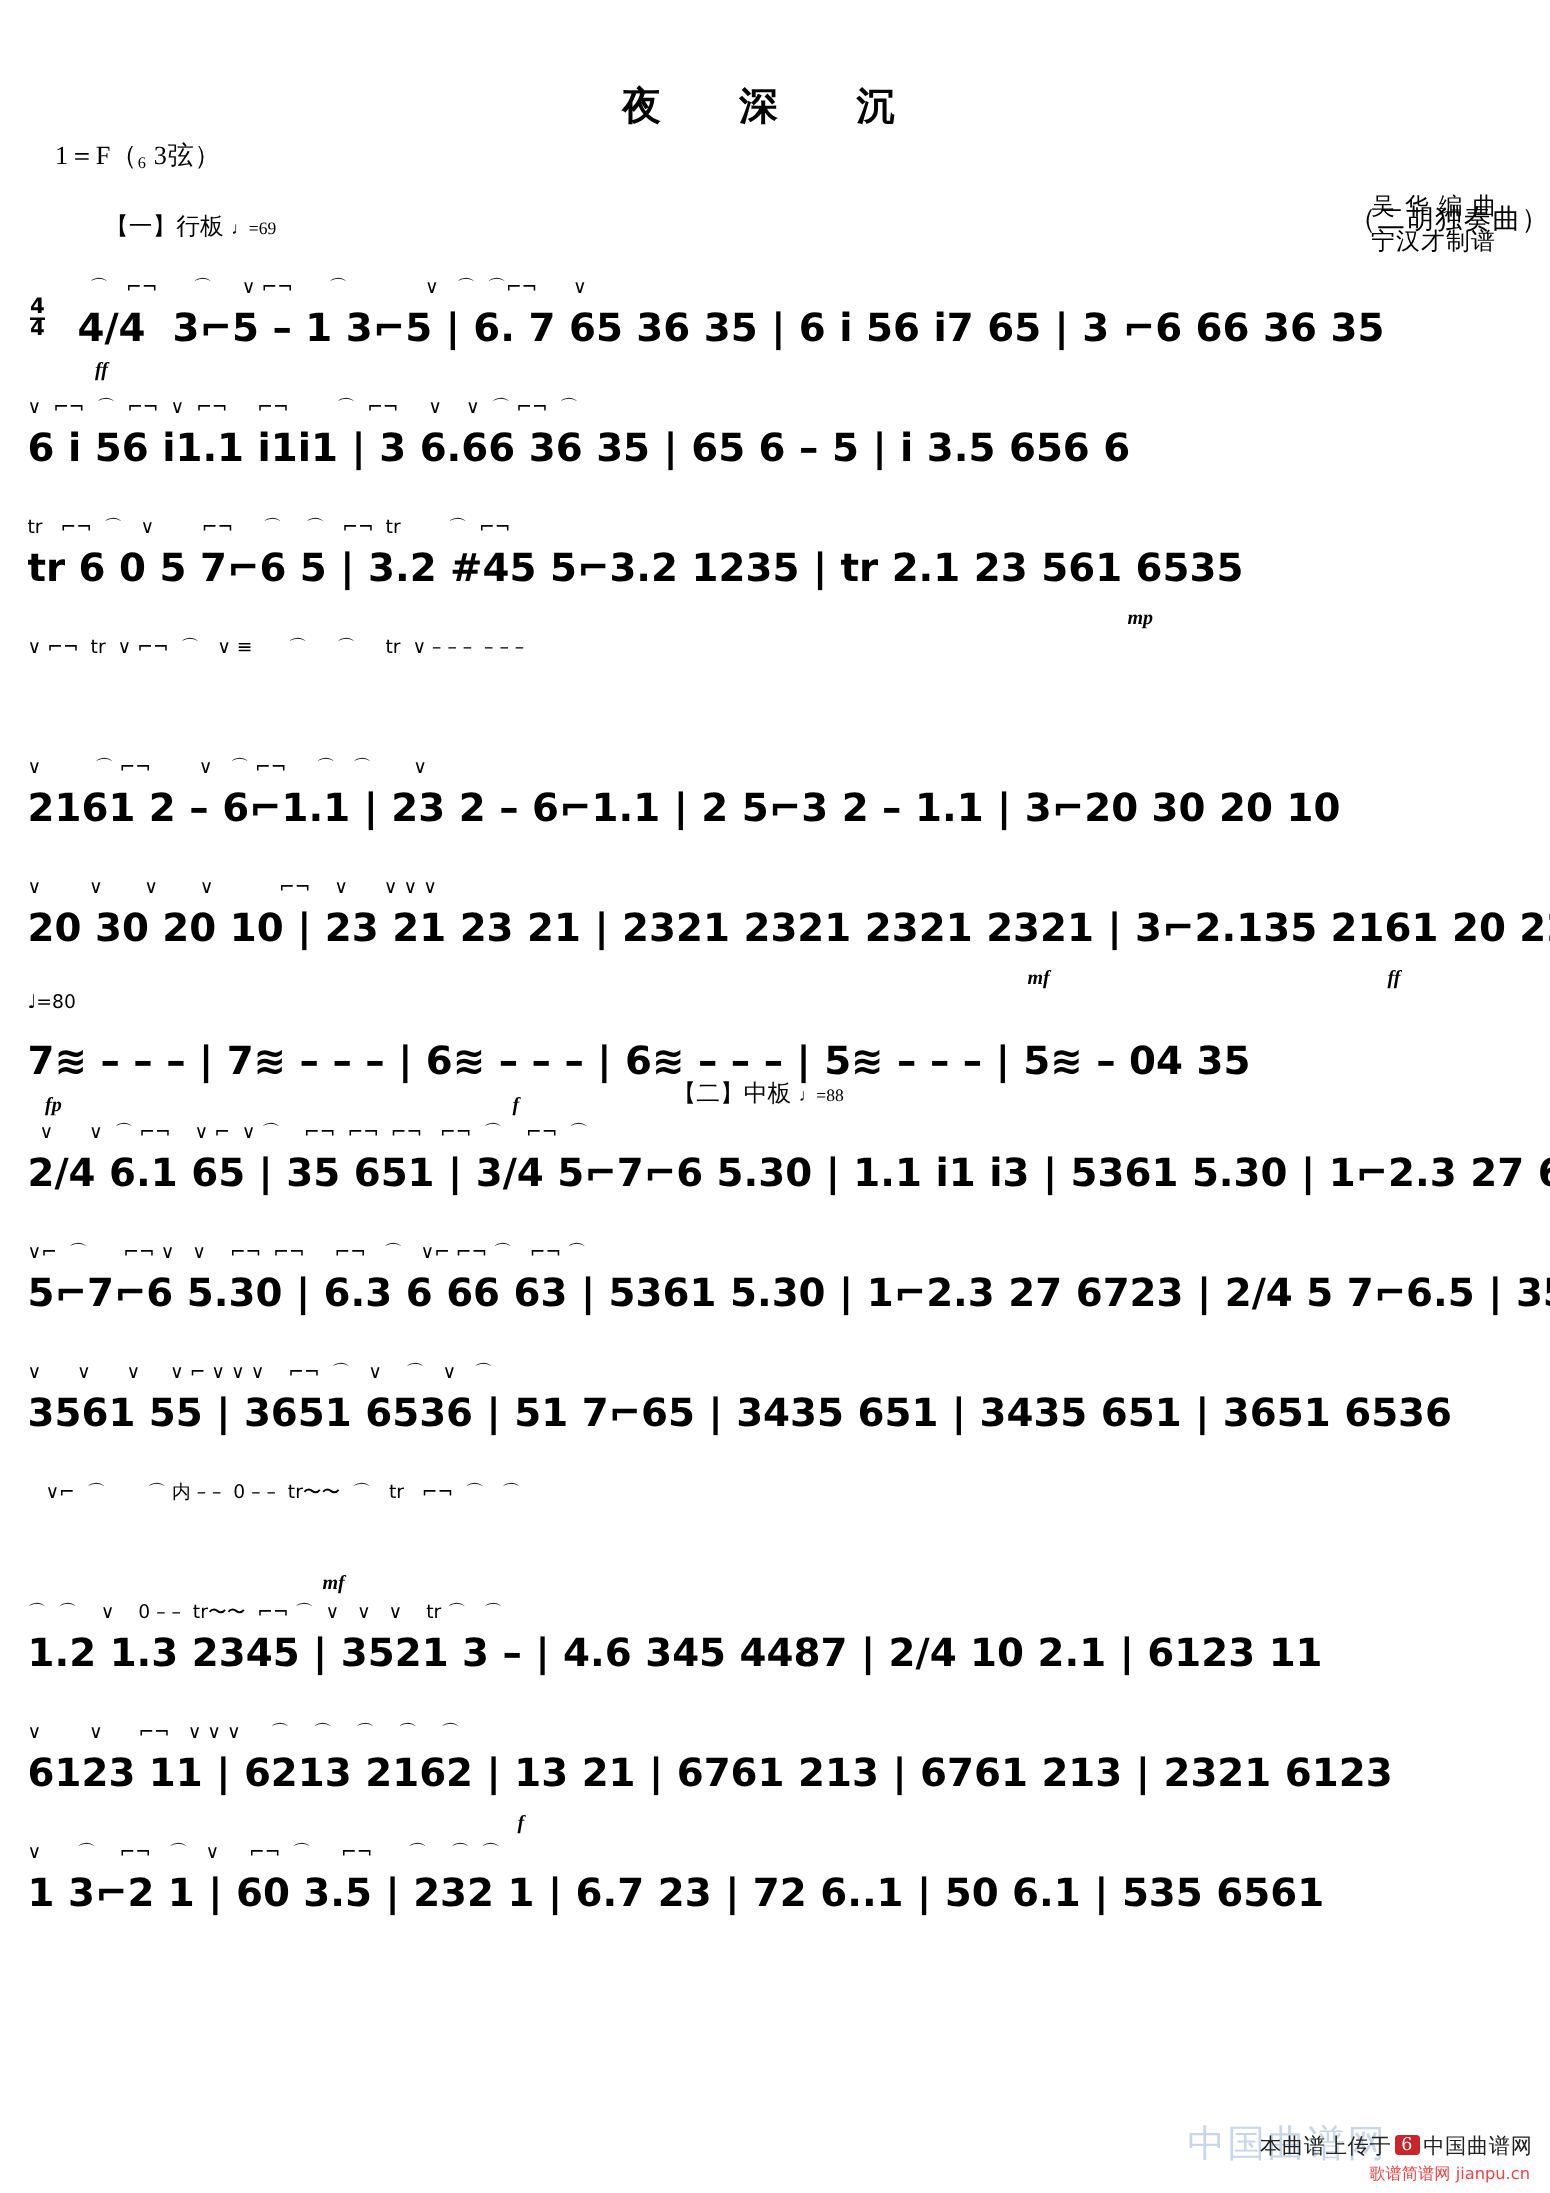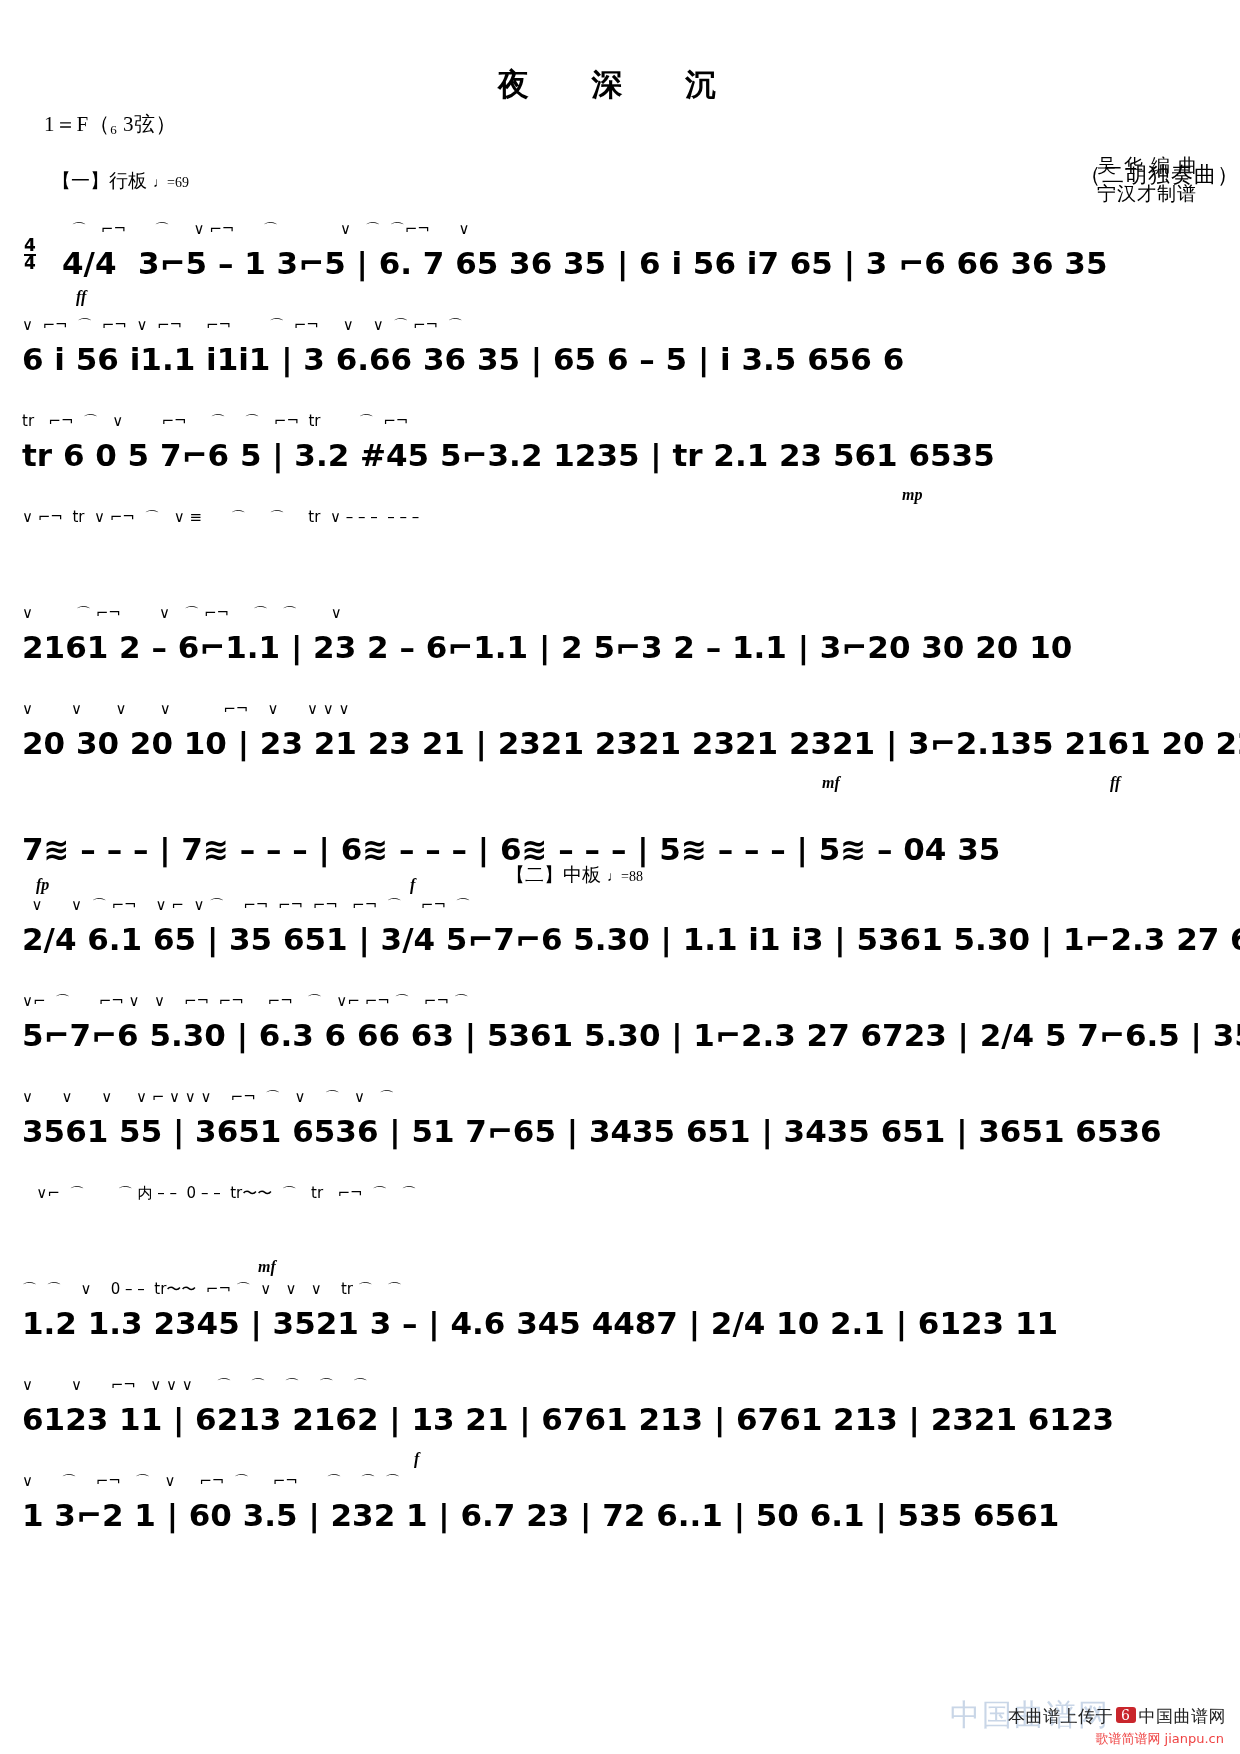--- a/index.html
+++ b/index.html
@@ -58,20 +58,21 @@
     line-height: 1.45;
     text-align: left;
     font-family: "DejaVu Serif", serif;
     letter-spacing: 1px;
   }
   .section-mark {
     position: absolute;
     font-size: 19px;
     font-family: "DejaVu Serif", serif;
     white-space: nowrap;
+    margin-left: 32px;
   }
   .tempo-small {
     font-size: 14px;
     font-family: "Liberation Serif", serif;
   }
 
   
   .row {
     position: absolute;
     left: 22px;
@@ -215,20 +216,21 @@
   </div>
 
   <div class="row" style="top:702px;">
     <div class="marks">∨        ∨       ∨       ∨           ⌐¬    ∨      ∨ ∨ ∨</div>
     <div class="notes">20 30 20 10 | 23 21 23 21 | 2321 2321 2321 2321 | 3⌐2.135 2161 20 22</div>
     <div class="dyn" style="left:800px; top:72px;">mf</div>
     <div class="dyn" style="left:1088px; top:72px;">ff</div>
   </div>
 
   <div class="row" style="top:800px;">
+    <div class="marks" style="top:-6px;">♩=80</div>
     <div class="notes" style="top:34px;">7≋ – – – | 7≋ – – – | 6≋ – – – | 6≋ – – – | 5≋ – – – | 5≋ – 04 35</div>
     <div class="dyn" style="left:14px; top:76px;">fp</div>
     <div class="dyn" style="left:388px; top:76px;">f</div>
   </div>
 
   <div class="section-mark" style="left:506px; top:862px;">
     <span>【二】中板</span>
     <span class="tempo-small">♩=88</span>
   </div>
 

